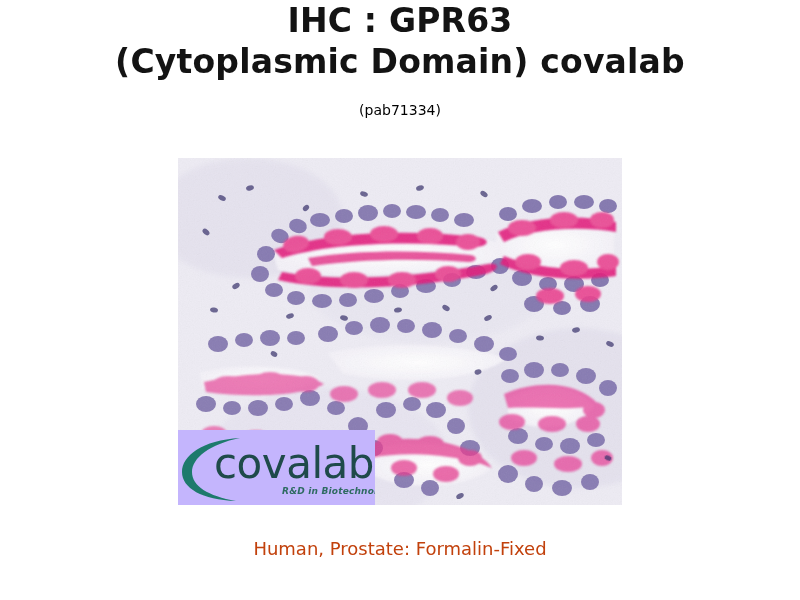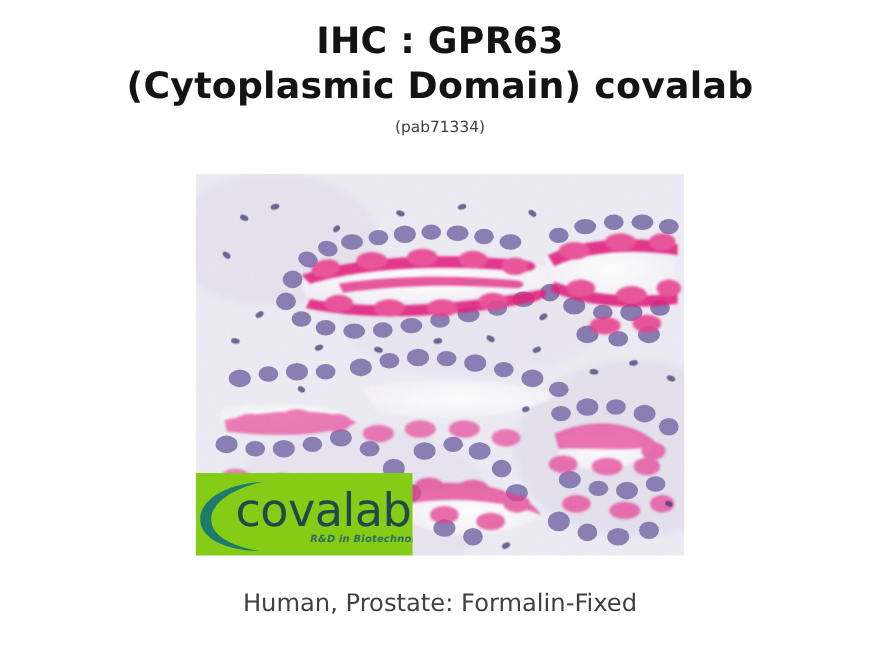--- a/index.html
+++ b/index.html
@@ -15,35 +15,35 @@
     overflow: hidden;
   }
 
   
   .title-block {
     position: absolute;
     top: 0;
     left: 0;
     width: 800px;
     text-align: center;
-    padding-top: 16px;
+    padding-top: 0;
   }
   .title-line {
     font-size: 33px;
     font-weight: bold;
     color: #131313;
     line-height: 41px;
     letter-spacing: 0.2px;
     white-space: nowrap;
   }
   .catalog-number {
     font-size: 14px;
-    color: #404040;
+    color: #000000;
     line-height: 20px;
-    margin-top: 8px;
+    margin-top: 18px;
     font-weight: normal;
   }
 
   
   .micrograph-wrap {
     position: absolute;
     left: 178px;
     top: 158px;
     width: 444px;
     height: 347px;
@@ -56,21 +56,21 @@
     height: 347px;
   }
 
   
   .logo-box {
     position: absolute;
     left: 178px;
     top: 430px;
     width: 197px;
     height: 75px;
-    background: #84cc16;
+    background: #c4b5fd;
     overflow: hidden;
   }
   .logo-svg {
     position: absolute;
     left: 0;
     top: 0;
     width: 197px;
     height: 75px;
   }
   .logo-wordmark {
@@ -98,22 +98,22 @@
 
   
   .caption-block {
     position: absolute;
     left: 0;
     top: 533px;
     width: 800px;
     text-align: center;
   }
   .caption-line {
-    font-size: 22px;
-    color: #404040;
+    font-size: 18px;
+    color: #c2410c;
     line-height: 32px;
     white-space: nowrap;
   }
 </style>
 </head>
 <body>
 
 <div class="title-block">
   <div class="title-line">IHC : GPR63</div>
   <div class="title-line">(Cytoplasmic Domain) covalab</div>

